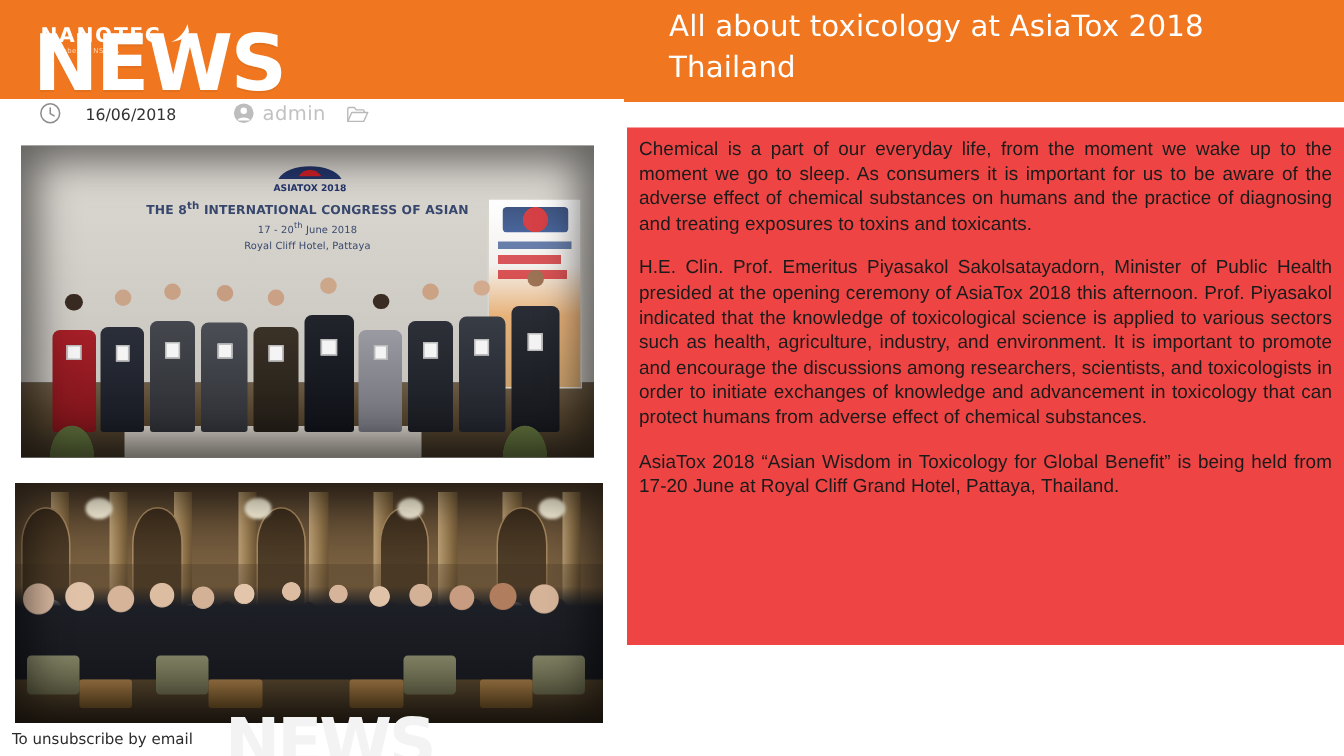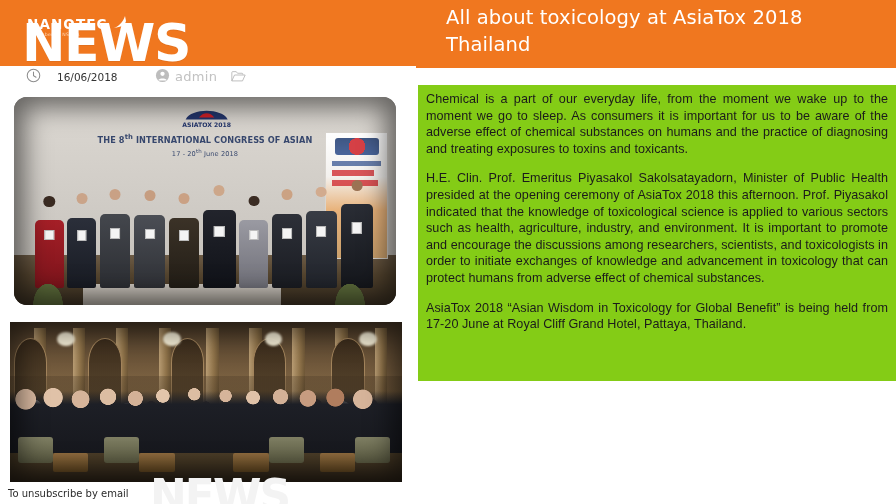--- a/index.html
+++ b/index.html
@@ -48,37 +48,37 @@
 
   .meta-pos-clock{position:absolute;left:26px;top:68px;}
   .meta-pos-date{position:absolute;left:57px;top:71px;}
   .meta-pos-user{position:absolute;left:155px;top:68px;}
   .meta-pos-author{position:absolute;left:175px;top:69px;}
   .meta-pos-folder{position:absolute;left:231px;top:69px;}
   .meta-pos-cats{position:absolute;left:252px;top:69px;}
 
   
   .article{
-    position:absolute;left:418px;top:85px;width:478px;height:296px;
-    background:#84cc16;
+    position:absolute;left:418px;top:85px;width:478px;height:345px;
+    background:#ef4444;
     padding:6px 8px 0 8px;
     box-sizing:border-box;
   }
   .article p{
     margin:0 0 13px 0;
     font-family:"Liberation Sans","DejaVu Sans",sans-serif;
     font-size:12.6px;line-height:16.6px;color:#1b1b1b;
     text-align:justify;text-justify:inter-word;
     letter-spacing:.05px;
   }
   .article p:last-child{margin-bottom:0;}
 
   
   .photo{position:absolute;overflow:hidden;background:#2a2a2a;}
-  #photo1{left:14px;top:97px;width:382px;height:208px;border-radius:13px;}
+  #photo1{left:14px;top:97px;width:382px;height:208px;}
   #photo2{left:10px;top:322px;width:392px;height:160px;}
 
   .ph-inner{position:absolute;inset:0;}
 
   
   .p1-wall{position:absolute;left:0;top:0;right:0;height:76%;
     background:linear-gradient(180deg,#dcd8d2 0%,#d2cec8 55%,#c9c5bf 100%);}
   .p1-floor{position:absolute;left:0;top:76%;right:0;bottom:0;
     background:linear-gradient(180deg,#6b5a45 0%,#55452f 40%,#3f3425 100%);}
   .p1-stage{position:absolute;left:18%;top:90%;width:52%;height:10%;
@@ -194,20 +194,21 @@
 
       <svg class="p1-logo" viewBox="0 0 60 28">
         <path d="M8 17 C14 5 46 5 52 17 Z" fill="#23356b"></path>
         <path d="M22 15 C26 9 34 9 38 15 Z" fill="#cf2027"></path>
         <text x="30" y="25" font-size="6.4" font-family="DejaVu Sans" font-weight="bold" fill="#23356b" text-anchor="middle">ASIATOX 2018</text>
       </svg>
 
       <div class="p1-title">
         <div>THE 8<sup>th</sup> INTERNATIONAL CONGRESS OF ASIAN</div>
         <div class="date">17 - 20<sup>th</sup> June 2018</div>
+        <div class="date">Royal Cliff Hotel, Pattaya</div>
       </div>
 
       <div class="p1-banner">
         <div class="bl"></div>
           <div class="bt"></div>
           <div class="bt2"></div>
           <div class="bt3"></div>
       </div>
 
       <div class="people">

